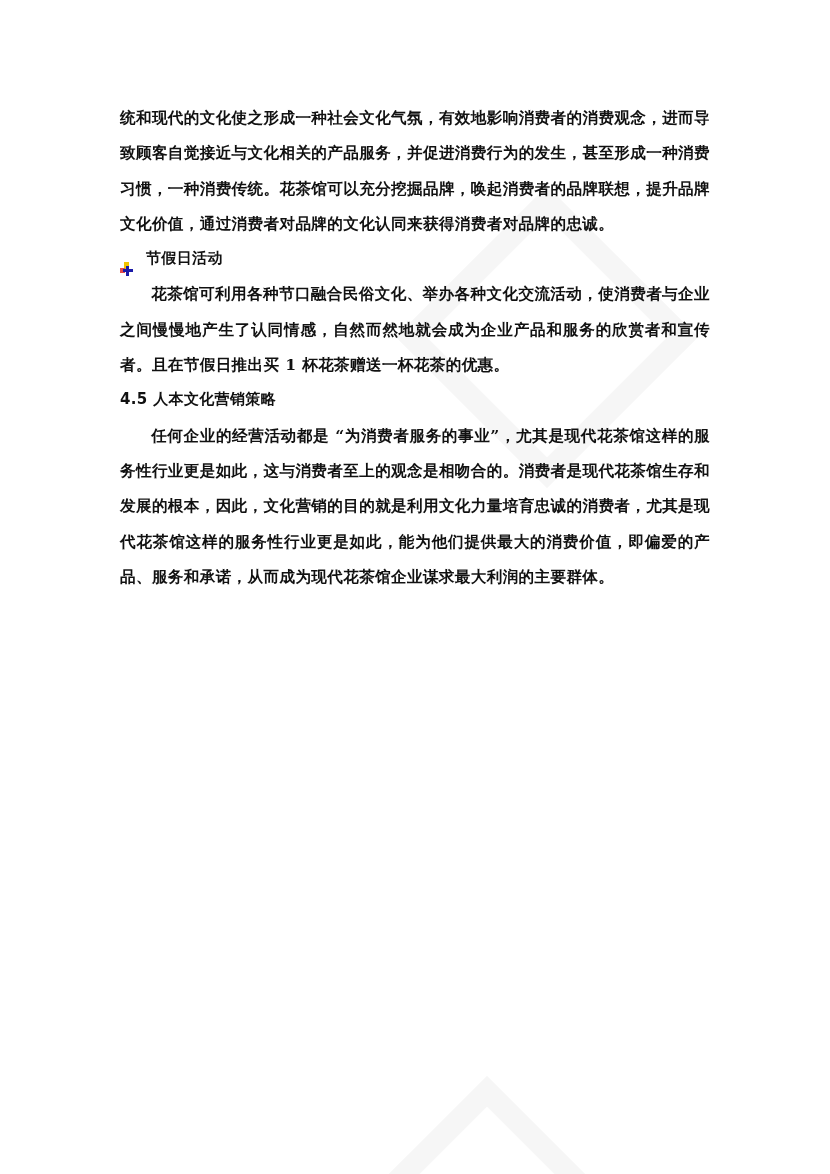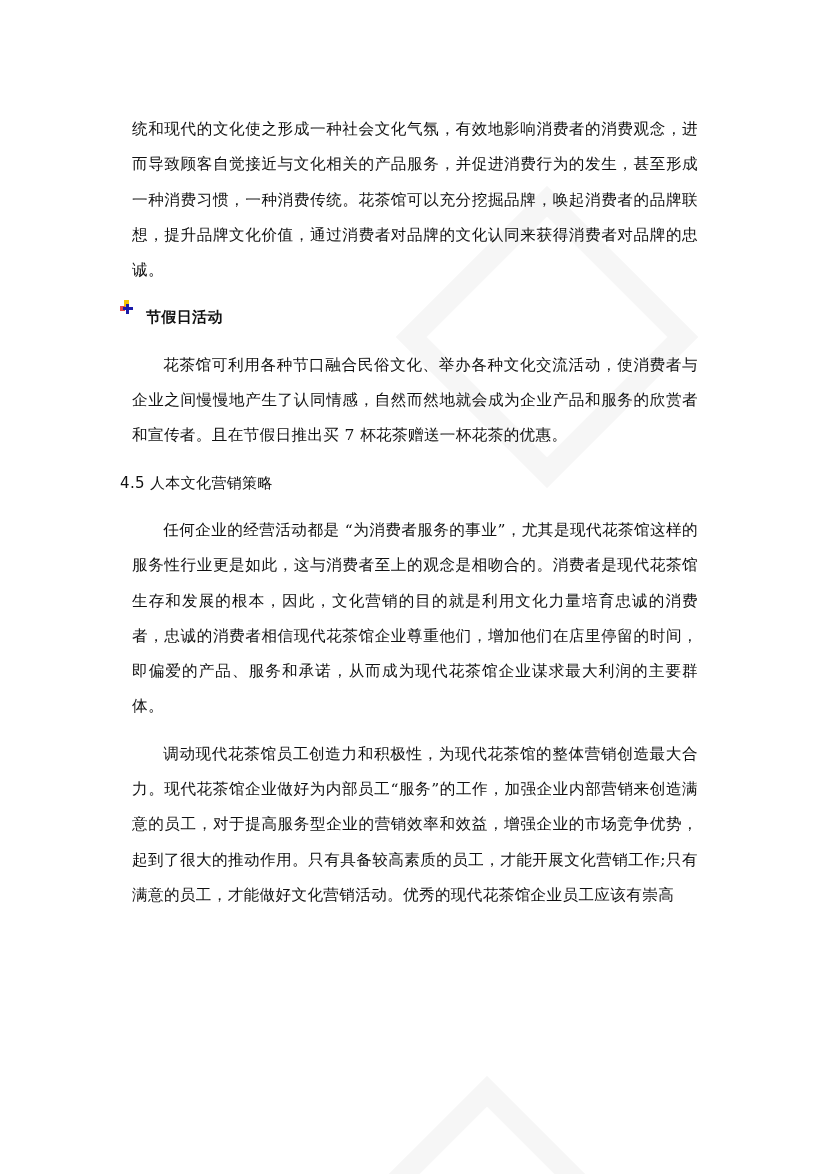--- a/index.html
+++ b/index.html
@@ -12,56 +12,55 @@
       position: absolute; pointer-events: none;
       border: 22px solid rgba(0,0,0,0.035);
       transform: rotate(45deg);
     }
     .wm1 { left: 440px; top: 230px; width: 170px; height: 170px; }
     .wm2 { left: 380px; top: 1120px; width: 170px; height: 170px; }
     .page {
       position: absolute; left: 120px; top: 100px; width: 590px;
       font-size: 15.6px; line-height: 35.3px; letter-spacing: 0.35px;
     }
-    .p { margin: 12px; text-align: justify; text-align-last: left; }
+    .p { margin: 0; text-align: justify; text-align-last: left; font-weight: bold; }
     .indent { text-indent: 2em; }
     .h {
       margin: 0; font-weight: bold;
       font-family: "DejaVu Sans", "Liberation Sans", sans-serif;
-      font-size: 15px; display: flex; align-items: flex-start;
+      font-size: 15px; display: flex; align-items: flex-end;
     }
     .h .label { margin-left: 12px; }
     .bullet-icon {
       display: inline-block; width: 14px; height: 14px; position: relative; flex: 0 0 14px;
     }
     .bullet-icon .y { position: absolute; left: 4px; top: 0; width: 5px; height: 7px; background: #f2c400; }
     .bullet-icon .r { position: absolute; left: 0; top: 6px; width: 5px; height: 5px; background: #e34a4a; }
     .bullet-icon .bh { position: absolute; left: 3px; top: 7px; width: 10px; height: 3px; background: #1a1aa8; }
     .bullet-icon .bv { position: absolute; left: 6px; top: 4px; width: 3px; height: 10px; background: #1a1aa8; }
-    .sec { margin: 0; font-weight: normal; font-family: "DejaVu Sans", "Liberation Sans", sans-serif; font-size: 15px; }
+    .sec { margin: 0; font-weight: bold; font-family: "DejaVu Sans", "Liberation Sans", sans-serif; font-size: 15px; }
   </style>
 </head>
 <body>
 
 <div class="watermark wm1"></div>
 <div class="watermark wm2"></div>
 
 <div class="page">
   <p class="p">统和现代的文化使之形成一种社会文化气氛，有效地影响消费者的消费观念，进而导致顾客自觉接近与文化相关的产品服务，并促进消费行为的发生，甚至形成一种消费习惯，一种消费传统。花茶馆可以充分挖掘品牌，唤起消费者的品牌联想，提升品牌文化价值，通过消费者对品牌的文化认同来获得消费者对品牌的忠诚。</p>
 
   <div class="h">
     <span class="bullet-icon">
         <span class="y"></span>
         <span class="r"></span>
         <span class="bh"></span>
         <span class="bv"></span>
       </span>
     <span class="label">节假日活动</span>
   </div>
-  <p class="p indent">花茶馆可利用各种节口融合民俗文化、举办各种文化交流活动，使消费者与企业之间慢慢地产生了认同情感，自然而然地就会成为企业产品和服务的欣赏者和宣传者。且在节假日推出买 7 杯花茶赠送一杯花茶的优惠。</p>
+  <p class="p indent">花茶馆可利用各种节口融合民俗文化、举办各种文化交流活动，使消费者与企业之间慢慢地产生了认同情感，自然而然地就会成为企业产品和服务的欣赏者和宣传者。且在节假日推出买 1 杯花茶赠送一杯花茶的优惠。</p>
 
 
   <p class="sec">4.5 人本文化营销策略</p>
 
-  <p class="p indent">任何企业的经营活动都是 “为消费者服务的事业”，尤其是现代花茶馆这样的服务性行业更是如此，这与消费者至上的观念是相吻合的。消费者是现代花茶馆生存和发展的根本，因此，文化营销的目的就是利用文化力量培育忠诚的消费者，忠诚的消费者相信现代花茶馆企业尊重他们，增加他们在店里停留的时间，即偏爱的产品、服务和承诺，从而成为现代花茶馆企业谋求最大利润的主要群体。</p>
+  <p class="p indent">任何企业的经营活动都是 “为消费者服务的事业”，尤其是现代花茶馆这样的服务性行业更是如此，这与消费者至上的观念是相吻合的。消费者是现代花茶馆生存和发展的根本，因此，文化营销的目的就是利用文化力量培育忠诚的消费者，尤其是现代花茶馆这样的服务性行业更是如此，能为他们提供最大的消费价值，即偏爱的产品、服务和承诺，从而成为现代花茶馆企业谋求最大利润的主要群体。</p>
 
-  <p class="p indent">调动现代花茶馆员工创造力和积极性，为现代花茶馆的整体营销创造最大合力。现代花茶馆企业做好为内部员工“服务”的工作，加强企业内部营销来创造满意的员工，对于提高服务型企业的营销效率和效益，增强企业的市场竞争优势，起到了很大的推动作用。只有具备较高素质的员工，才能开展文化营销工作;只有满意的员工，才能做好文化营销活动。优秀的现代花茶馆企业员工应该有崇高</p>
 </div>
 
 </body></html>

